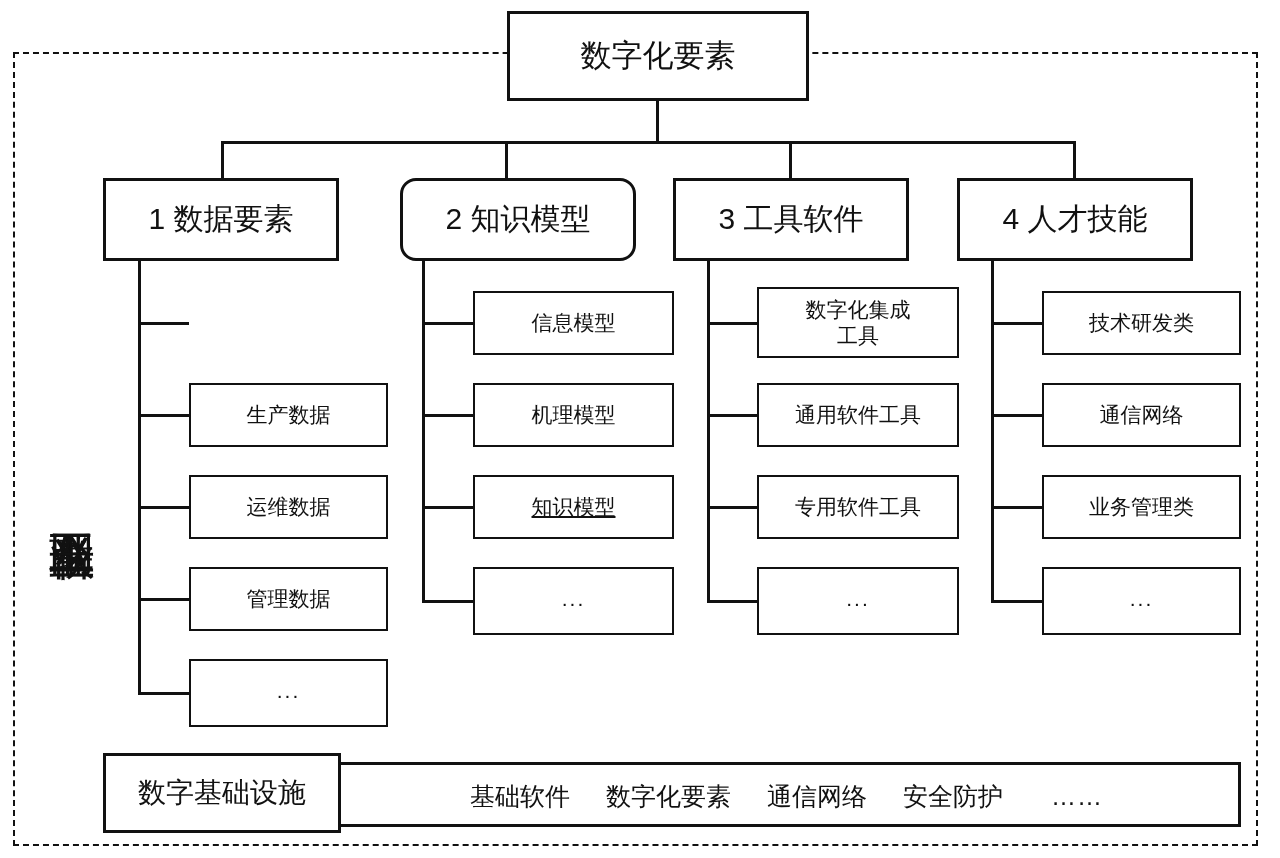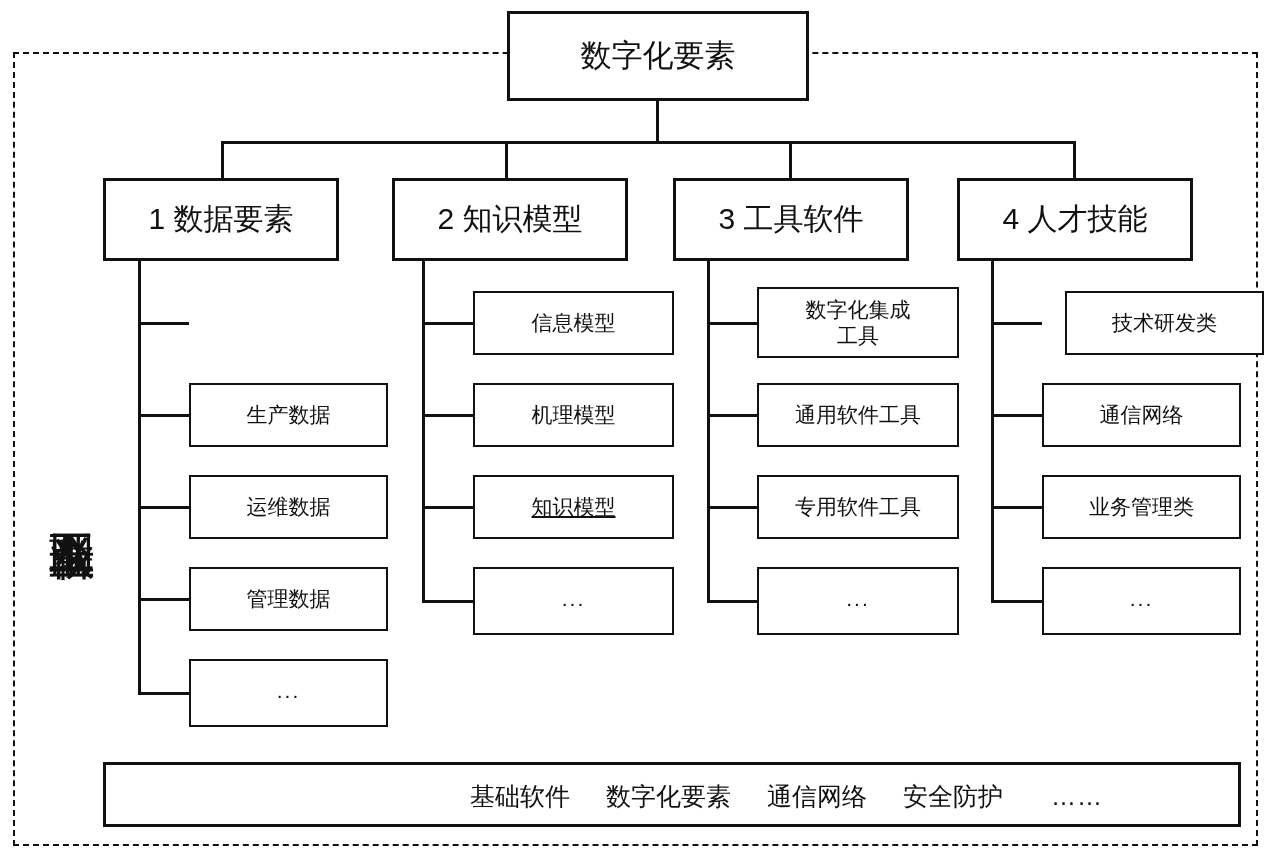--- a/index.html
+++ b/index.html
@@ -149,21 +149,21 @@
   <div class="line thin h" style="left:138px; top:414px; width:51px; height:3px;"></div>
   <div class="line thin h" style="left:138px; top:506px; width:51px; height:3px;"></div>
   <div class="line thin h" style="left:138px; top:598px; width:51px; height:3px;"></div>
   <div class="line thin h" style="left:138px; top:692px; width:51px; height:3px;"></div>
 
   <div class="node node-leaf" style="left:189px; top:383px; width:199px; height:64px;">生产数据</div>
   <div class="node node-leaf" style="left:189px; top:475px; width:199px; height:64px;">运维数据</div>
   <div class="node node-leaf" style="left:189px; top:567px; width:199px; height:64px;">管理数据</div>
   <div class="node node-leaf ellipsis" style="left:189px; top:659px; width:199px; height:68px;">...</div>
 
-  <div class="node node-cat" style="left:392px; top:178px; width:236px; height:83px;">2 知识模型</div>
+  <div class="node node-cat" style="left:400px; top:178px; width:236px; height:83px;border-radius:16px;">2 知识模型</div>
   <div class="line thin v" style="left:422px; top:261px; width:3px; height:342px;"></div>
   <div class="line thin h" style="left:422px; top:322px; width:51px; height:3px;"></div>
   <div class="line thin h" style="left:422px; top:414px; width:51px; height:3px;"></div>
   <div class="line thin h" style="left:422px; top:506px; width:51px; height:3px;"></div>
   <div class="line thin h" style="left:422px; top:600px; width:51px; height:3px;"></div>
 
   <div class="node node-leaf" style="left:473px; top:291px; width:201px; height:64px;">信息模型</div>
   <div class="node node-leaf" style="left:473px; top:383px; width:201px; height:64px;">机理模型</div>
   <div class="node node-leaf" style="left:473px; top:475px; width:201px; height:64px;text-decoration:underline;">知识模型</div>
   <div class="node node-leaf ellipsis" style="left:473px; top:567px; width:201px; height:68px;">...</div>
@@ -180,26 +180,27 @@
   <div class="node node-leaf" style="left:757px; top:475px; width:202px; height:64px;">专用软件工具</div>
   <div class="node node-leaf ellipsis" style="left:757px; top:567px; width:202px; height:68px;">...</div>
 
   <div class="node node-cat" style="left:957px; top:178px; width:236px; height:83px;">4 人才技能</div>
   <div class="line thin v" style="left:991px; top:261px; width:3px; height:342px;"></div>
   <div class="line thin h" style="left:991px; top:322px; width:51px; height:3px;"></div>
   <div class="line thin h" style="left:991px; top:414px; width:51px; height:3px;"></div>
   <div class="line thin h" style="left:991px; top:506px; width:51px; height:3px;"></div>
   <div class="line thin h" style="left:991px; top:600px; width:51px; height:3px;"></div>
 
-  <div class="node node-leaf" style="left:1042px; top:291px; width:199px; height:64px;margin-left:23px;">技术研发类</div>
+  <div class="node node-leaf" style="left:1042px; top:291px; width:199px; height:64px;">技术研发类</div>
   <div class="node node-leaf" style="left:1042px; top:383px; width:199px; height:64px;">通信网络</div>
   <div class="node node-leaf" style="left:1042px; top:475px; width:199px; height:64px;">业务管理类</div>
   <div class="node node-leaf ellipsis" style="left:1042px; top:567px; width:199px; height:68px;">...</div>
 
   <div class="infra-bar" style="left:103px; top:762px; width:1138px; height:65px;"></div>
+  <div class="node node-infra-label" style="left:103px; top:753px; width:238px; height:80px;">数字基础设施</div>
 
   <div class="infra-items" style="left:470px; top:780px;">
     <span>基础软件</span>
     <span>数字化要素</span>
     <span>通信网络</span>
     <span>安全防护</span>
     <span class="dots">……</span>
   </div>
 
 </div>

